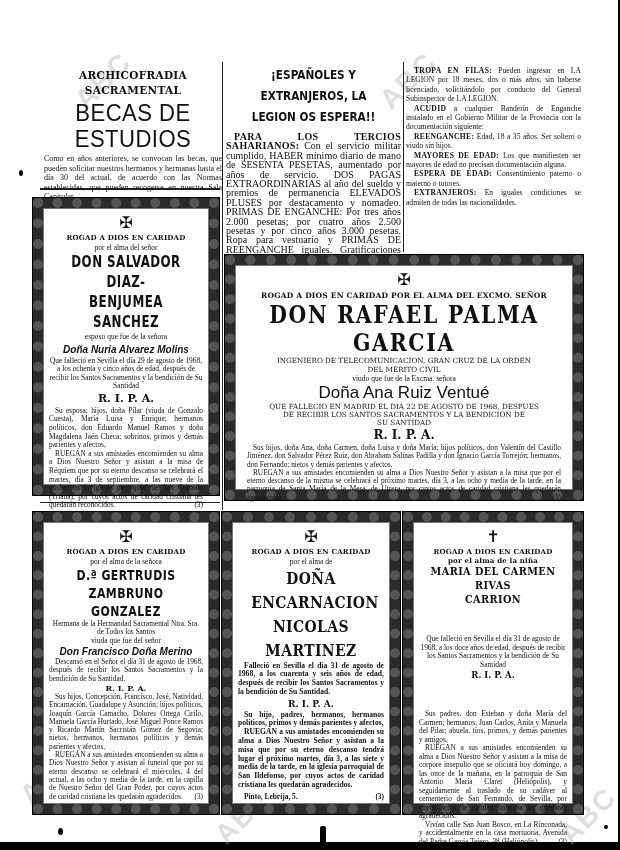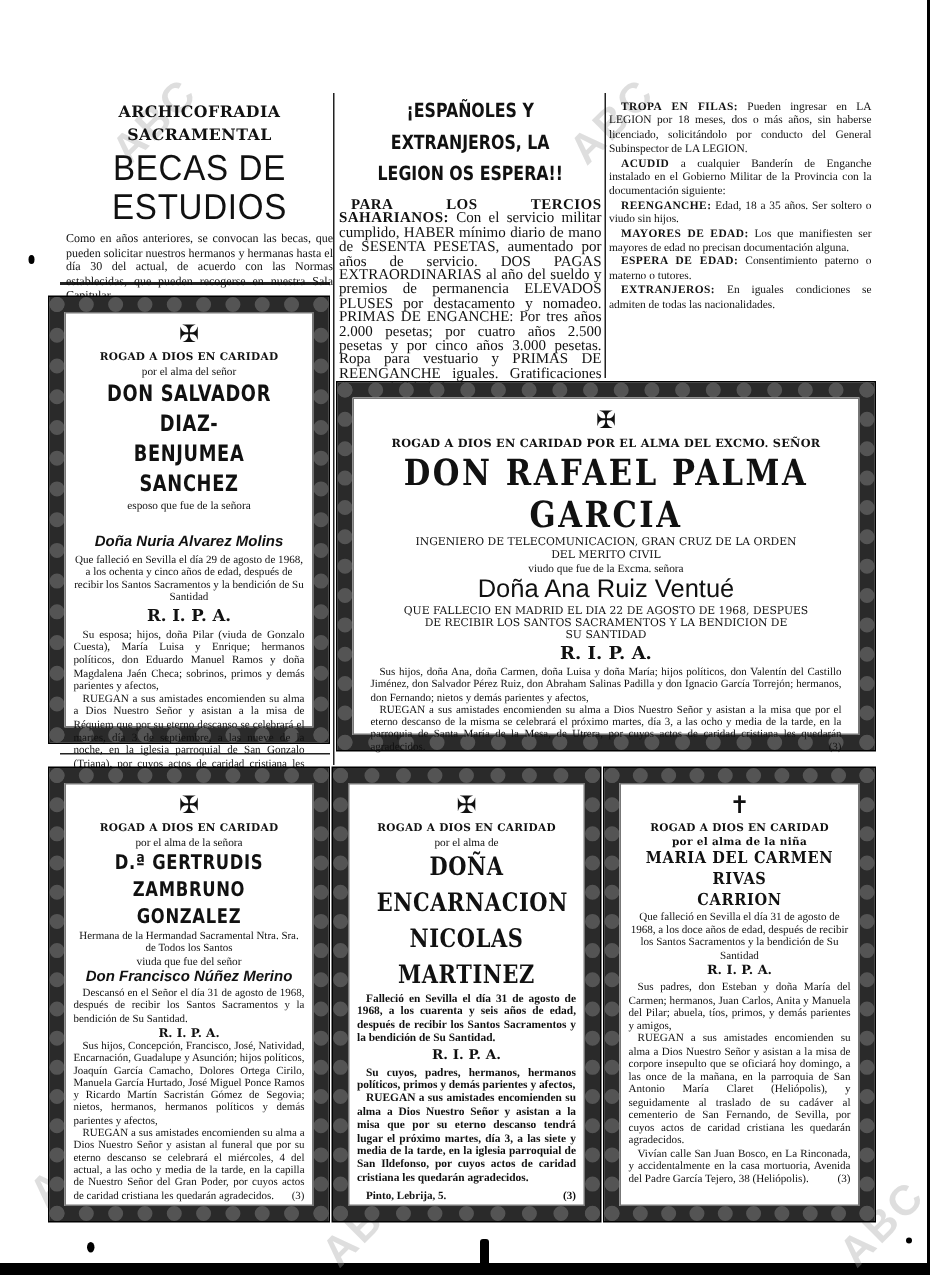--- a/index.html
+++ b/index.html
@@ -40,21 +40,21 @@
     .deceased { font-family: "DejaVu Sans Condensed", "DejaVu Sans", sans-serif; font-weight: bold; letter-spacing: 0.5px; }
     .spouse { font-family: "Liberation Sans", sans-serif; font-style: italic; font-weight: bold; }
     .ripa { font-family: "DejaVu Serif", serif; font-weight: bold; }
     .obit .text { text-align: justify; font-size: 7.4px; line-height: 8.6px; }
     .obit .text p { text-indent: 6px; }
     .ref { float: right; }
 
     
     #obit-salvador { left: 33px; top: 198px; width: 186px; height: 297px; }
     #obit-salvador .deceased { font-size: 15px; line-height: 20px; transform: scaleX(0.88); }
-    #obit-salvador .spouse { font-size: 10px; line-height: 14px; margin-top: 14px; }
+    #obit-salvador .spouse { font-size: 10px; line-height: 14px; margin-top: 2px; }
     #obit-salvador .ripa { font-size: 11px; line-height: 16px; }
 
     
     #obit-rafael { left: 225px; top: 255px; width: 358px; height: 245px; }
     #obit-rafael .prayer { font-size: 7.5px; line-height: 10px; }
     #obit-rafael .deceased { font-family: "DejaVu Serif", serif; font-size: 24px; line-height: 28px; letter-spacing: 2px; transform: scaleX(0.85); }
     #obit-rafael .title { font-family: "DejaVu Serif", serif; font-size: 7.2px; line-height: 8.5px; }
     #obit-rafael .widow { font-size: 7.5px; line-height: 9px; }
     #obit-rafael .spouse { font-family: "Liberation Sans", sans-serif; font-style: normal; font-weight: normal; font-size: 17px; line-height: 20px; }
     #obit-rafael .death { font-family: "DejaVu Serif", serif; font-weight: normal; font-size: 7.2px; line-height: 8px; }
@@ -71,21 +71,21 @@
     
     #obit-encarnacion { left: 222px; top: 512px; width: 178px; height: 302px; }
     #obit-encarnacion .deceased { font-family: "DejaVu Serif", serif; font-size: 17px; line-height: 24px; transform: scaleX(0.82); }
     #obit-encarnacion .ripa { font-size: 9px; line-height: 14px; }
     #obit-encarnacion .text { font-size: 7.6px; line-height: 8.8px; font-weight: bold; }
 
     
     #obit-maria { left: 403px; top: 512px; width: 180px; height: 302px; }
     #obit-maria .deceased { font-family: "DejaVu Serif", serif; font-size: 11px; line-height: 14px; transform: scaleX(0.88); }
     #obit-maria .ripa { font-size: 8.5px; line-height: 13px; }
-    #obit-maria .text { font-size: 7.4px; line-height: 8.5px; }
+    #obit-maria .text { font-size: 7.4px; line-height: 8.5px; margin-top: 28px; }
     .underline-center { text-decoration: underline; }
 
     .sig { margin-top: 3px; font-size: 7.4px; }
     .spec { position: absolute; background: #000; border-radius: 50%; }
   </style>
 </head>
 <body>
 
 <div class="right-edge"></div>
 <div class="bottom-bar"></div>
@@ -172,21 +172,21 @@
   <div class="inner">
     <span class="cross">✠</span>
     <div class="prayer">ROGAD A DIOS EN CARIDAD</div>
     <div class="prayer-sub">por el alma de la señora</div>
     <div class="deceased">D.ª GERTRUDIS ZAMBRUNO</div>
     <div class="deceased">GONZALEZ</div>
     <div class="text">
         <p style="text-align:center;text-indent:0">Hermana de la Hermandad Sacramental Ntra. Sra. de Todos los Santos</p>
       </div>
     <div class="prayer-sub">viuda que fue del señor</div>
-    <div class="spouse">Don Francisco Núñez Merino</div>
+    <div class="spouse">Don Francisco Doña Merino</div>
     <div class="text">
         <p>Descansó en el Señor el día 31 de agosto de 1968, después de recibir los Santos Sacramentos y la bendición de Su Santidad.</p>
       </div>
     <div class="ripa">R. I. P. A.</div>
     <div class="text">
       <p>Sus hijos, Concepción, Francisco, José, Natividad, Encarnación, Guadalupe y Asunción; hijos políticos, Joaquín García Camacho, Dolores Ortega Cirilo, Manuela García Hurtado, José Miguel Ponce Ramos y Ricardo Martín Sacristán Gómez de Segovia; nietos, hermanos, hermanos políticos y demás parientes y afectos,</p>
       <p><span>RUEGAN a sus amistades encomienden su alma a Dios Nuestro Señor y asistan al funeral que por su eterno descanso se celebrará el miércoles, 4 del actual, a las ocho y media de la tarde, en la capilla de Nuestro Señor del Gran Poder, por cuyos actos de caridad cristiana les quedarán agradecidos.</span> <span class="ref">(3)</span></p>
     </div>
   </div>
 </div>
@@ -196,21 +196,21 @@
     <span class="cross">✠</span>
     <div class="prayer">ROGAD A DIOS EN CARIDAD</div>
     <div class="prayer-sub">por el alma de</div>
     <div class="deceased">DOÑA ENCARNACION</div>
     <div class="deceased">NICOLAS MARTINEZ</div>
     <div class="text">
         <p>Falleció en Sevilla el día 31 de agosto de 1968, a los cuarenta y seis años de edad, después de recibir los Santos Sacramentos y la bendición de Su Santidad.</p>
       </div>
     <div class="ripa">R. I. P. A.</div>
     <div class="text">
-      <p>Su cuyos, padres, hermanos, hermanos políticos, primos y demás parientes y afectos,</p>
+      <p>Su hijo, padres, hermanos, hermanos políticos, primos y demás parientes y afectos,</p>
       <p>RUEGAN a sus amistades encomienden su alma a Dios Nuestro Señor y asistan a la misa que por su eterno descanso tendrá lugar el próximo martes, día 3, a las siete y media de la tarde, en la iglesia parroquial de San Ildefonso, por cuyos actos de caridad cristiana les quedarán agradecidos.</p>
       <p class="sig"><span>Pinto, Lebrija, 5.</span> <span class="ref">(3)</span></p>
     </div>
   </div>
 </div>
 
 <div class="obit" id="obit-maria">
   <div class="inner">
     <span class="cross">✝</span>
     <div class="prayer">ROGAD A DIOS EN CARIDAD</div>

